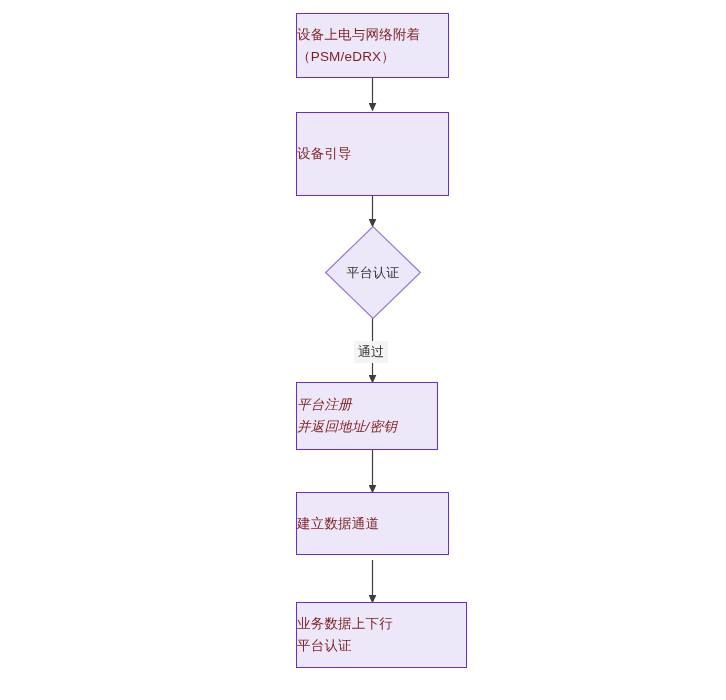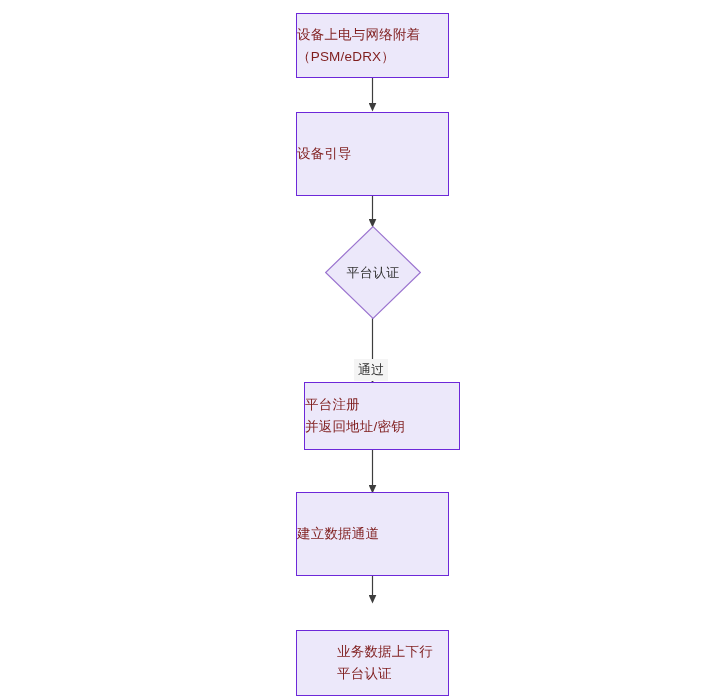--- a/index.html
+++ b/index.html
@@ -87,21 +87,20 @@
   .edge-label {
     position: absolute;
     z-index: 3;
     background: #f4f4f4;
     color: #333333;
     font-size: 13px;
     line-height: 18px;
     padding: 2px 4px;
     white-space: nowrap;
     text-align: center;
-    margin-top: 18px;
   }
 </style>
 </head>
 <body>
 
 <div id="flowchart-canvas">
 
   <svg id="edge-layer" viewBox="0 0 726 700" width="726" height="700" xmlns="http://www.w3.org/2000/svg">
     <defs>
       <marker id="arrowhead" markerWidth="10" markerHeight="8" refX="0.4" refY="4" orient="auto" markerUnits="userSpaceOnUse">
@@ -133,27 +132,27 @@
     <svg class="diamond-shape" viewBox="0 0 96 93" preserveAspectRatio="none" xmlns="http://www.w3.org/2000/svg">
       <polygon points="48,0.6 95.4,46.5 48,92.4 0.6,46.5" fill="#ece8fa" stroke="#9b74cf" stroke-width="1.2"></polygon>
     </svg>
     <span class="decision-label">平台认证</span>
   </div>
 
   <div class="edge-label" style="left:354px; top:341px;">
     <span>通过</span>
   </div>
 
-  <div class="node" style="left:304px; top:382px; width:156px; height:68px;">
+  <div class="node" style="left:296px; top:382px; width:142px; height:68px;font-style:italic;">
     <span class="line">平台注册</span>
     <span class="line">并返回地址/密钥</span>
   </div>
 
-  <div class="node" style="left:296px; top:492px; width:153px; height:84px;">
+  <div class="node" style="left:296px; top:492px; width:153px; height:63px;">
     <span class="line">建立数据通道</span>
   </div>
 
-  <div class="node" style="left:296px; top:630px; width:153px; height:66px;padding-left:40px;">
+  <div class="node" style="left:296px; top:602px; width:171px; height:66px;">
     <span class="line">业务数据上下行</span>
     <span class="line">平台认证</span>
   </div>
 
 </div>
 
 </body></html>

